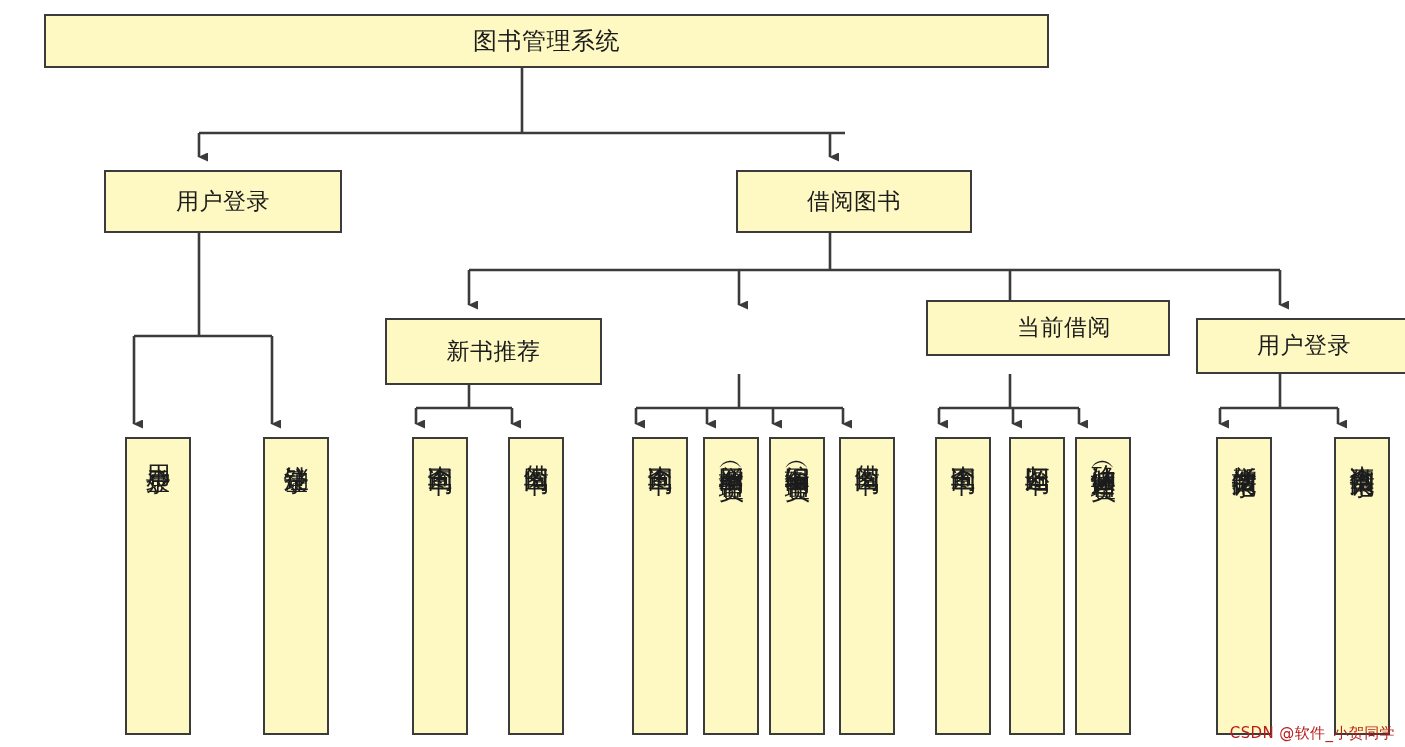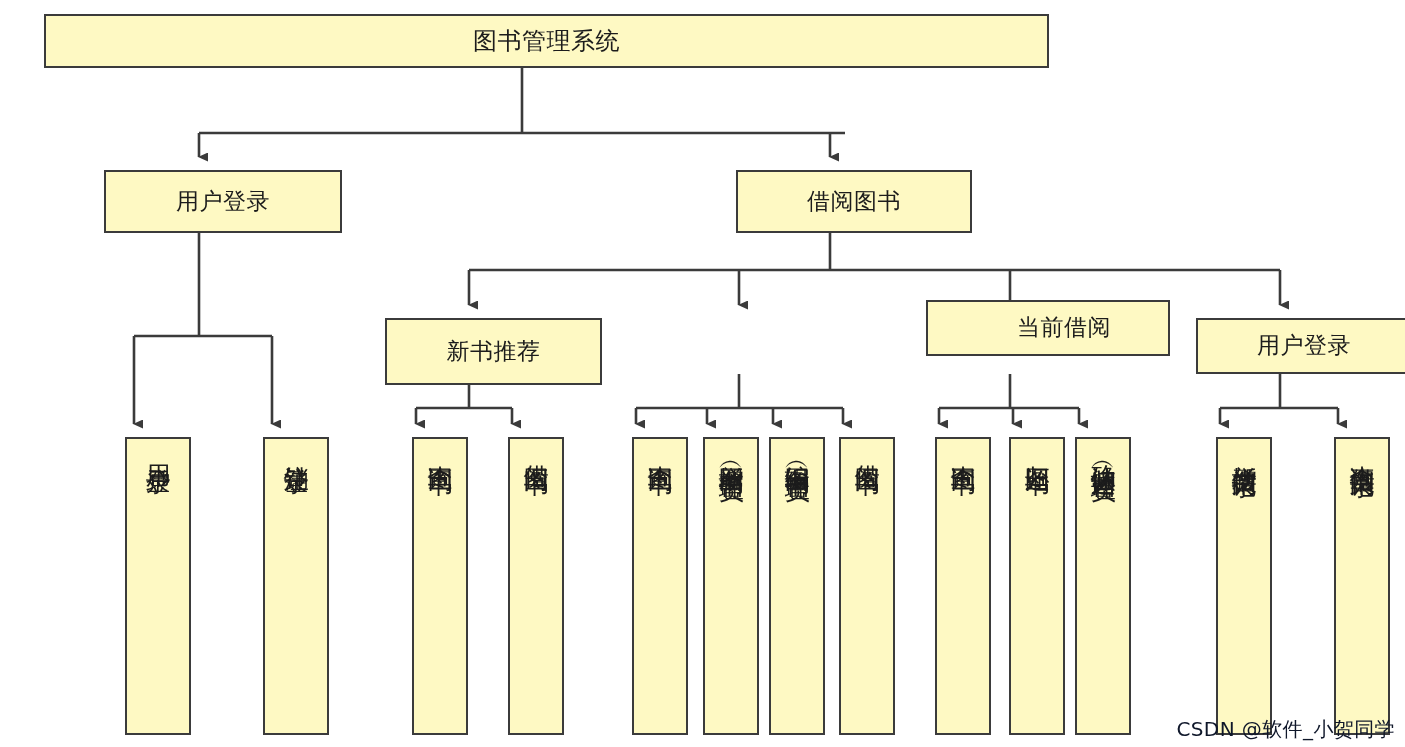--- a/index.html
+++ b/index.html
@@ -63,22 +63,22 @@
     text-orientation: upright;
     font-size: 25px;
     line-height: 1.02;
     letter-spacing: 2px;
     white-space: nowrap;
   }
   #watermark {
     position: absolute;
     right: 10px;
     bottom: 4px;
-    font-size: 20px;
-    color: #0f172a;
+    font-size: 15px;
+    color: #b91c1c;
     white-space: nowrap;
     z-index: 5;
     letter-spacing: 0.4px;
   }
 </style>
 </head>
 <body>
 
 <div id="diagram-root">
 

